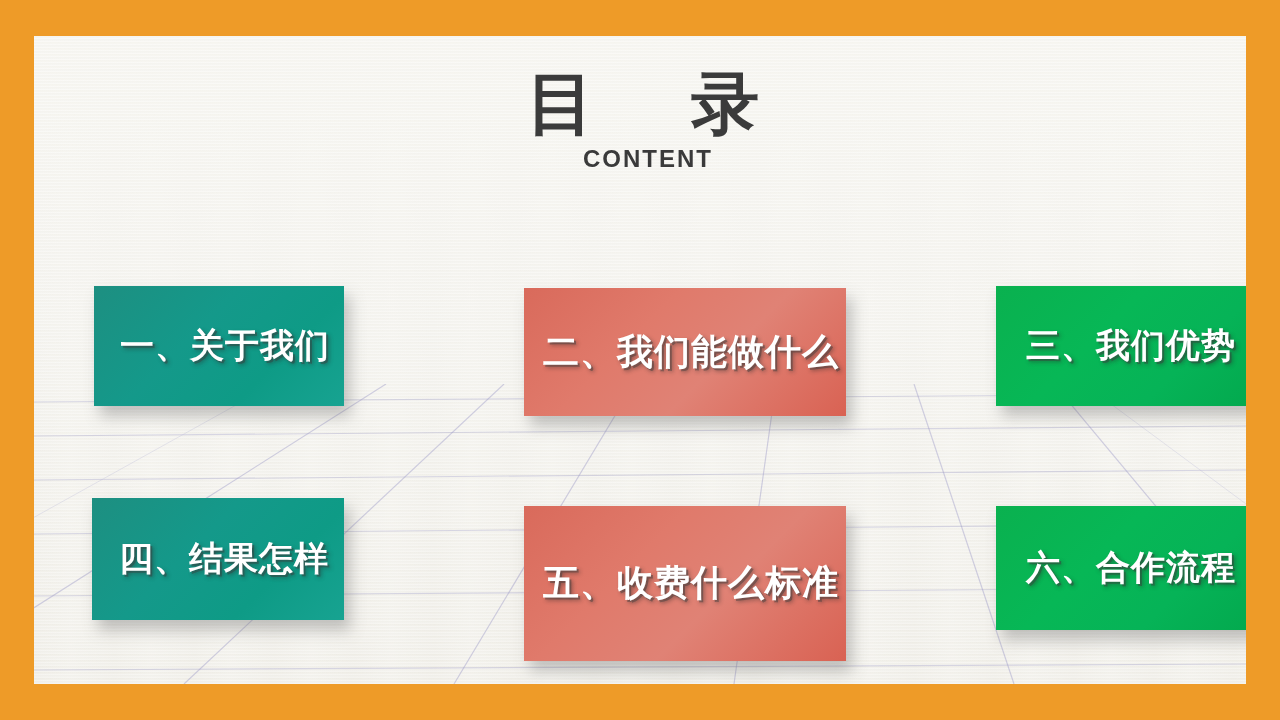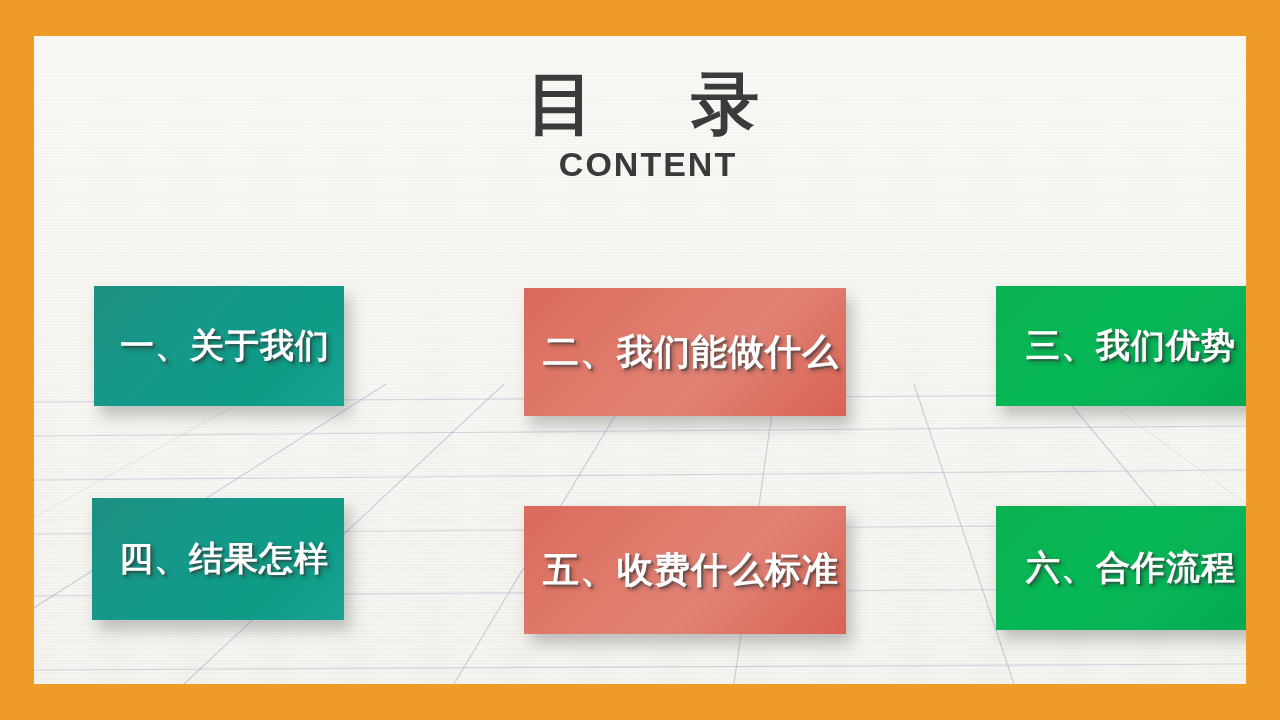--- a/index.html
+++ b/index.html
@@ -78,21 +78,21 @@
   #main-title {
     font-size: 68px;
     font-weight: bold;
     color: #3b3b3b;
     letter-spacing: 10px;
     line-height: 1.05;
     white-space: pre;
   }
   #sub-title {
     margin-top: 6px;
-    font-size: 34px;
+    font-size: 24px;
     font-weight: bold;
     color: #3a3a3a;
     letter-spacing: 2px;
   }
 
   
   .item-box {
     position: absolute;
     display: flex;
     align-items: center;
@@ -129,21 +129,21 @@
   
   .green .box-face {
     background: linear-gradient(135deg, #0ab14f 0%, #07b756 40%, #06b357 70%, #03a94e 100%);
   }
 
   
   #box-1 { left: 60px;  top: 250px; width: 250px; height: 120px; }
   #box-2 { left: 490px; top: 252px; width: 322px; height: 128px; }
   #box-3 { left: 962px; top: 250px; width: 258px; height: 120px; }
   #box-4 { left: 58px;  top: 462px; width: 252px; height: 122px; }
-  #box-5 { left: 490px; top: 470px; width: 322px; height: 128px; }
+  #box-5 { left: 490px; top: 470px; width: 322px; height: 155px; }
   #box-6 { left: 962px; top: 470px; width: 258px; height: 124px; }
 
   #box-1 .box-label, #box-3 .box-label,
   #box-4 .box-label, #box-6 .box-label { font-size: 34px; }
   #box-2 .box-label, #box-5 .box-label { font-size: 36px; text-align: center; }
 </style>
 </head>
 <body>
 
 <div id="slide">

